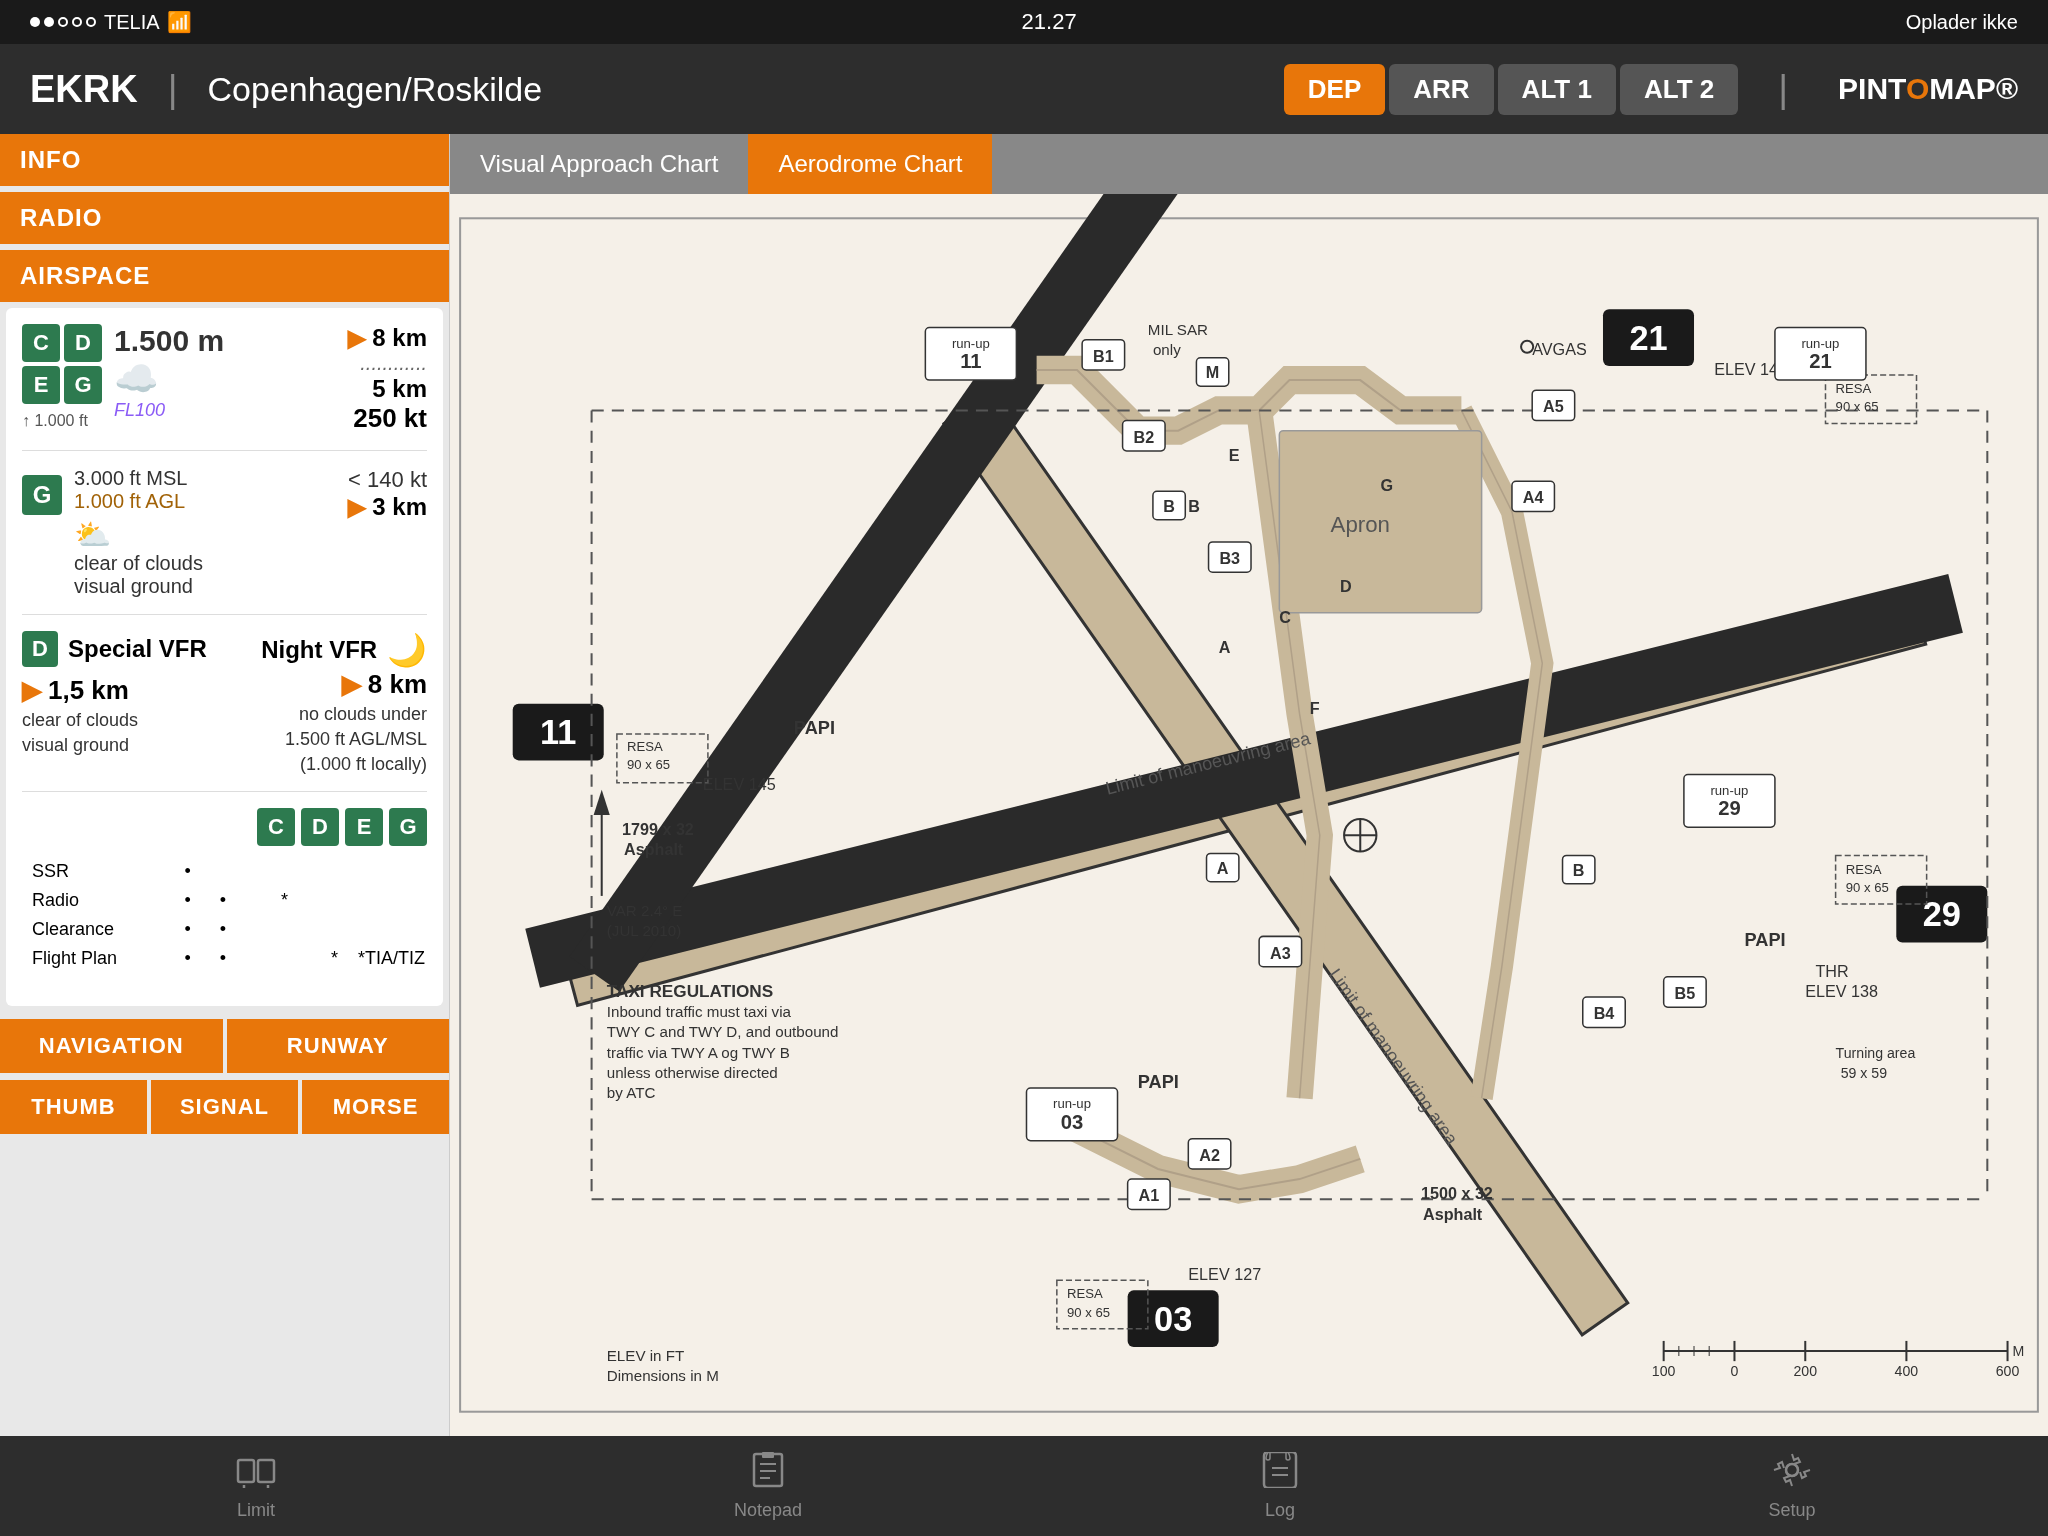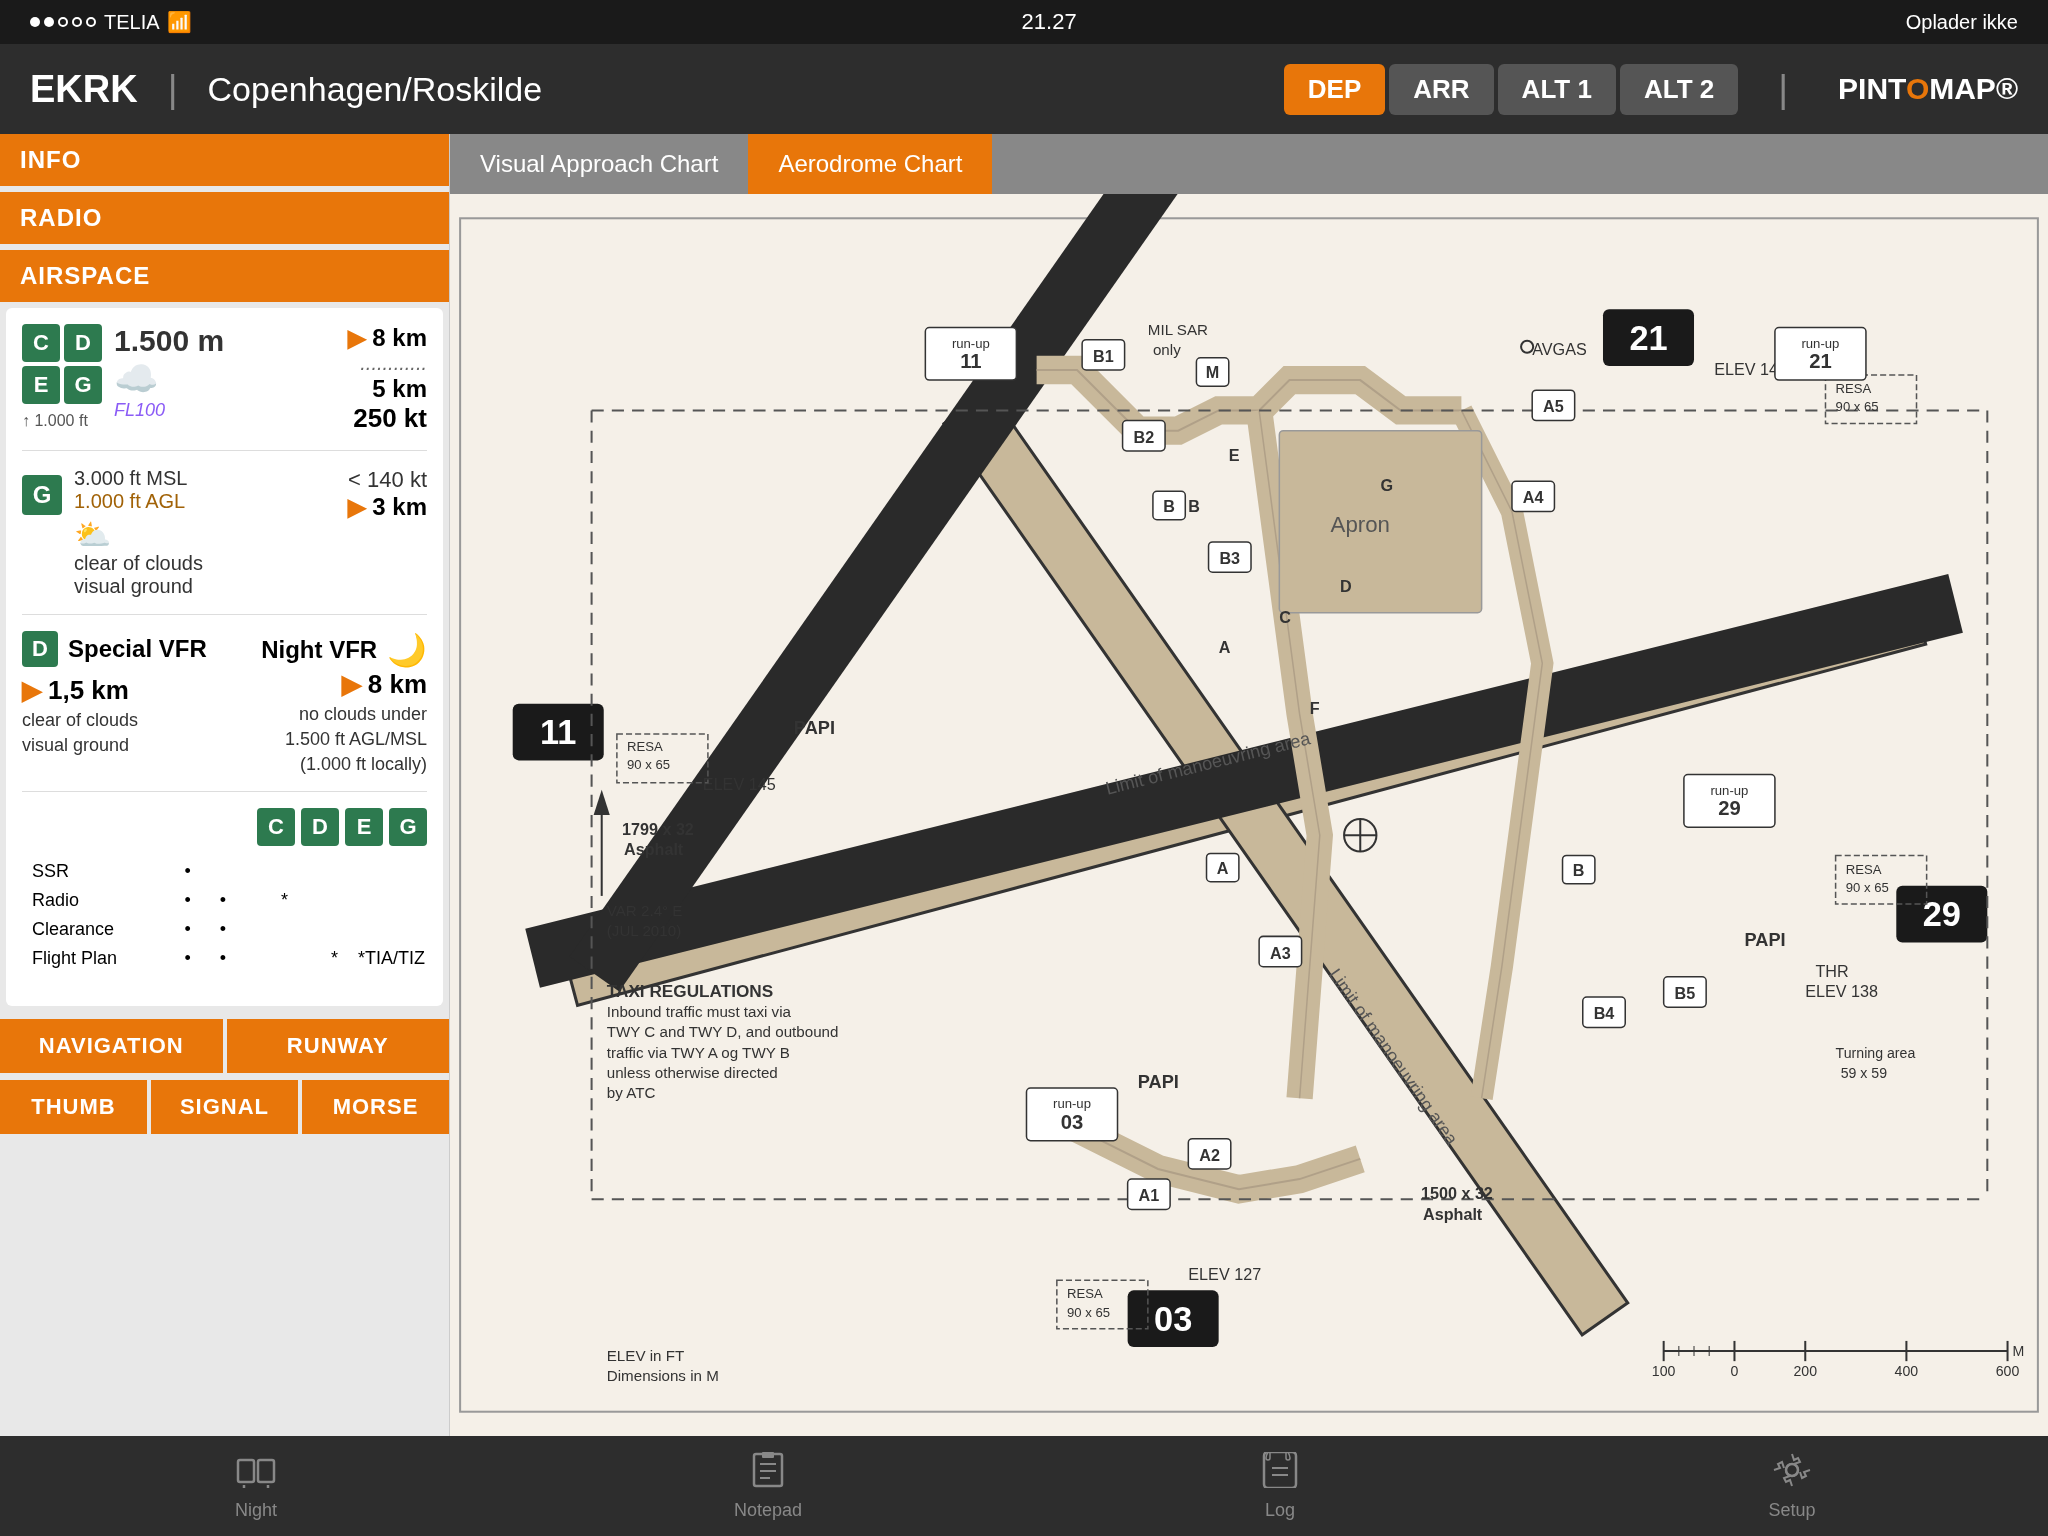--- a/index.html
+++ b/index.html
@@ -778,21 +778,21 @@
 <div class="bottom-nav">
   <div class="nav-item">
     <div class="nav-icon">
       <svg width="40" height="36" viewBox="0 0 40 36" fill="none" xmlns="http://www.w3.org/2000/svg">
         <rect x="2" y="8" width="16" height="22" rx="2" stroke="#888" stroke-width="2.5" fill="none"></rect>
         <rect x="22" y="8" width="16" height="22" rx="2" stroke="#888" stroke-width="2.5" fill="none"></rect>
         <line x1="8" y1="33" x2="8" y2="36" stroke="#888" stroke-width="2.5"></line>
         <line x1="32" y1="33" x2="32" y2="36" stroke="#888" stroke-width="2.5"></line>
       </svg>
     </div>
-    <span class="nav-label">Night</span>
+    <span class="nav-label">Limit</span>
   </div>
   <div class="nav-item">
     <div class="nav-icon">
       <svg width="40" height="36" viewBox="0 0 40 36" fill="none" xmlns="http://www.w3.org/2000/svg">
         <rect x="6" y="2" width="28" height="32" rx="2" stroke="#888" stroke-width="2.5" fill="none"></rect>
         <line x1="12" y1="12" x2="28" y2="12" stroke="#888" stroke-width="2"></line>
         <line x1="12" y1="19" x2="28" y2="19" stroke="#888" stroke-width="2"></line>
         <line x1="12" y1="26" x2="22" y2="26" stroke="#888" stroke-width="2"></line>
         <rect x="14" y="0" width="12" height="6" rx="1" fill="#888"></rect>
       </svg>

